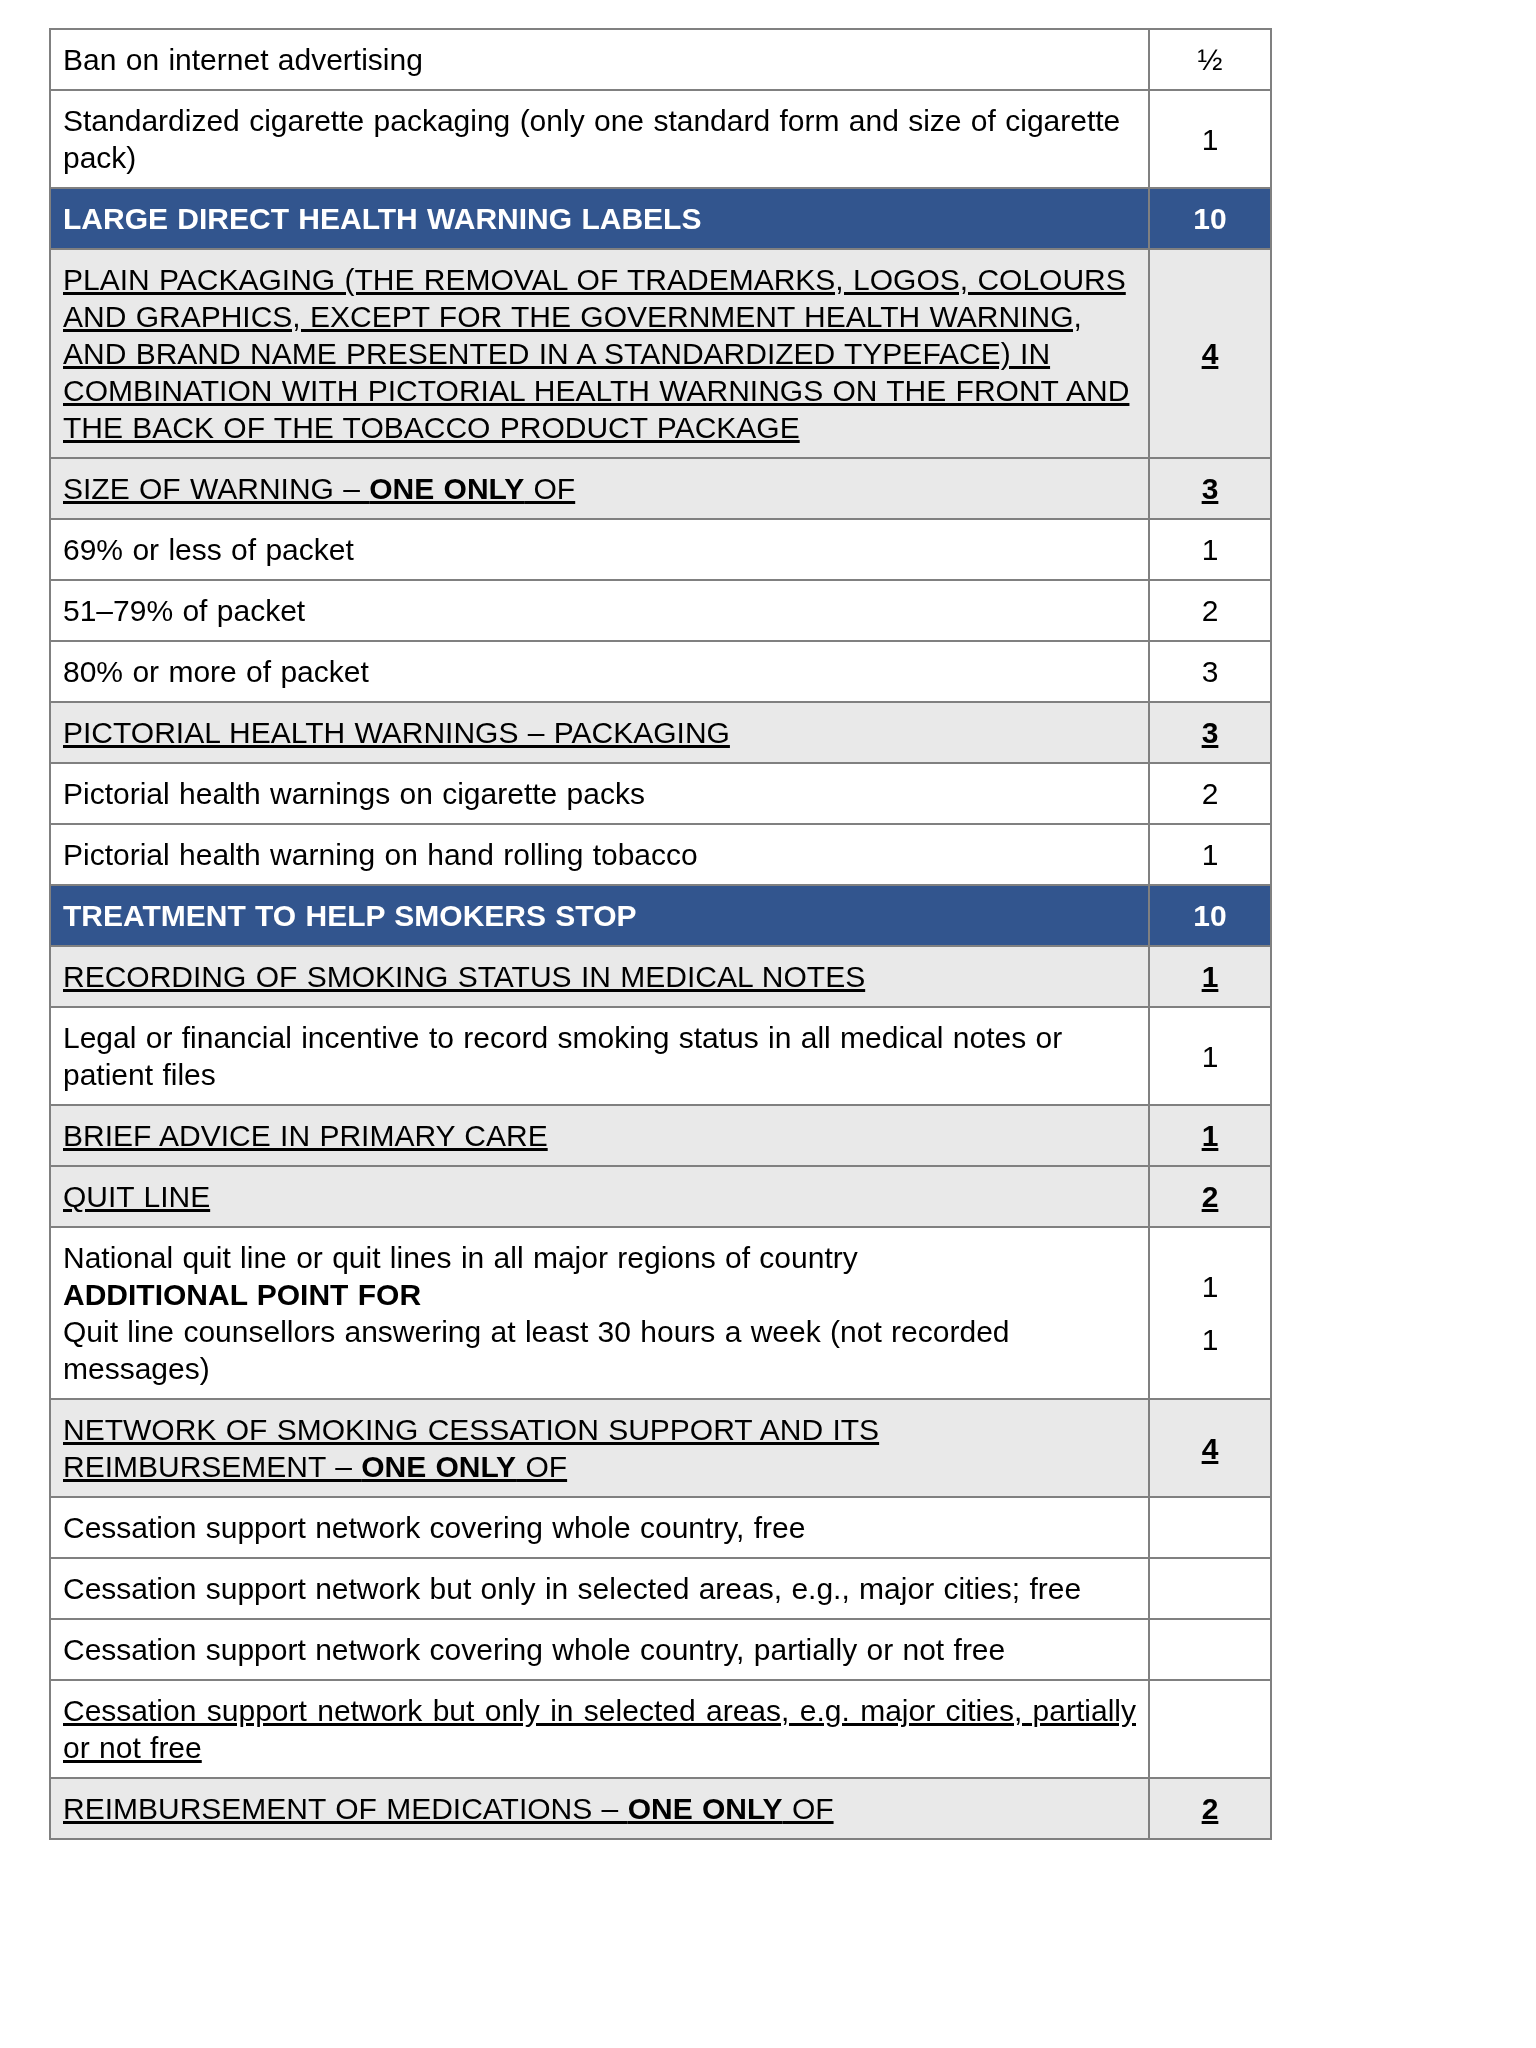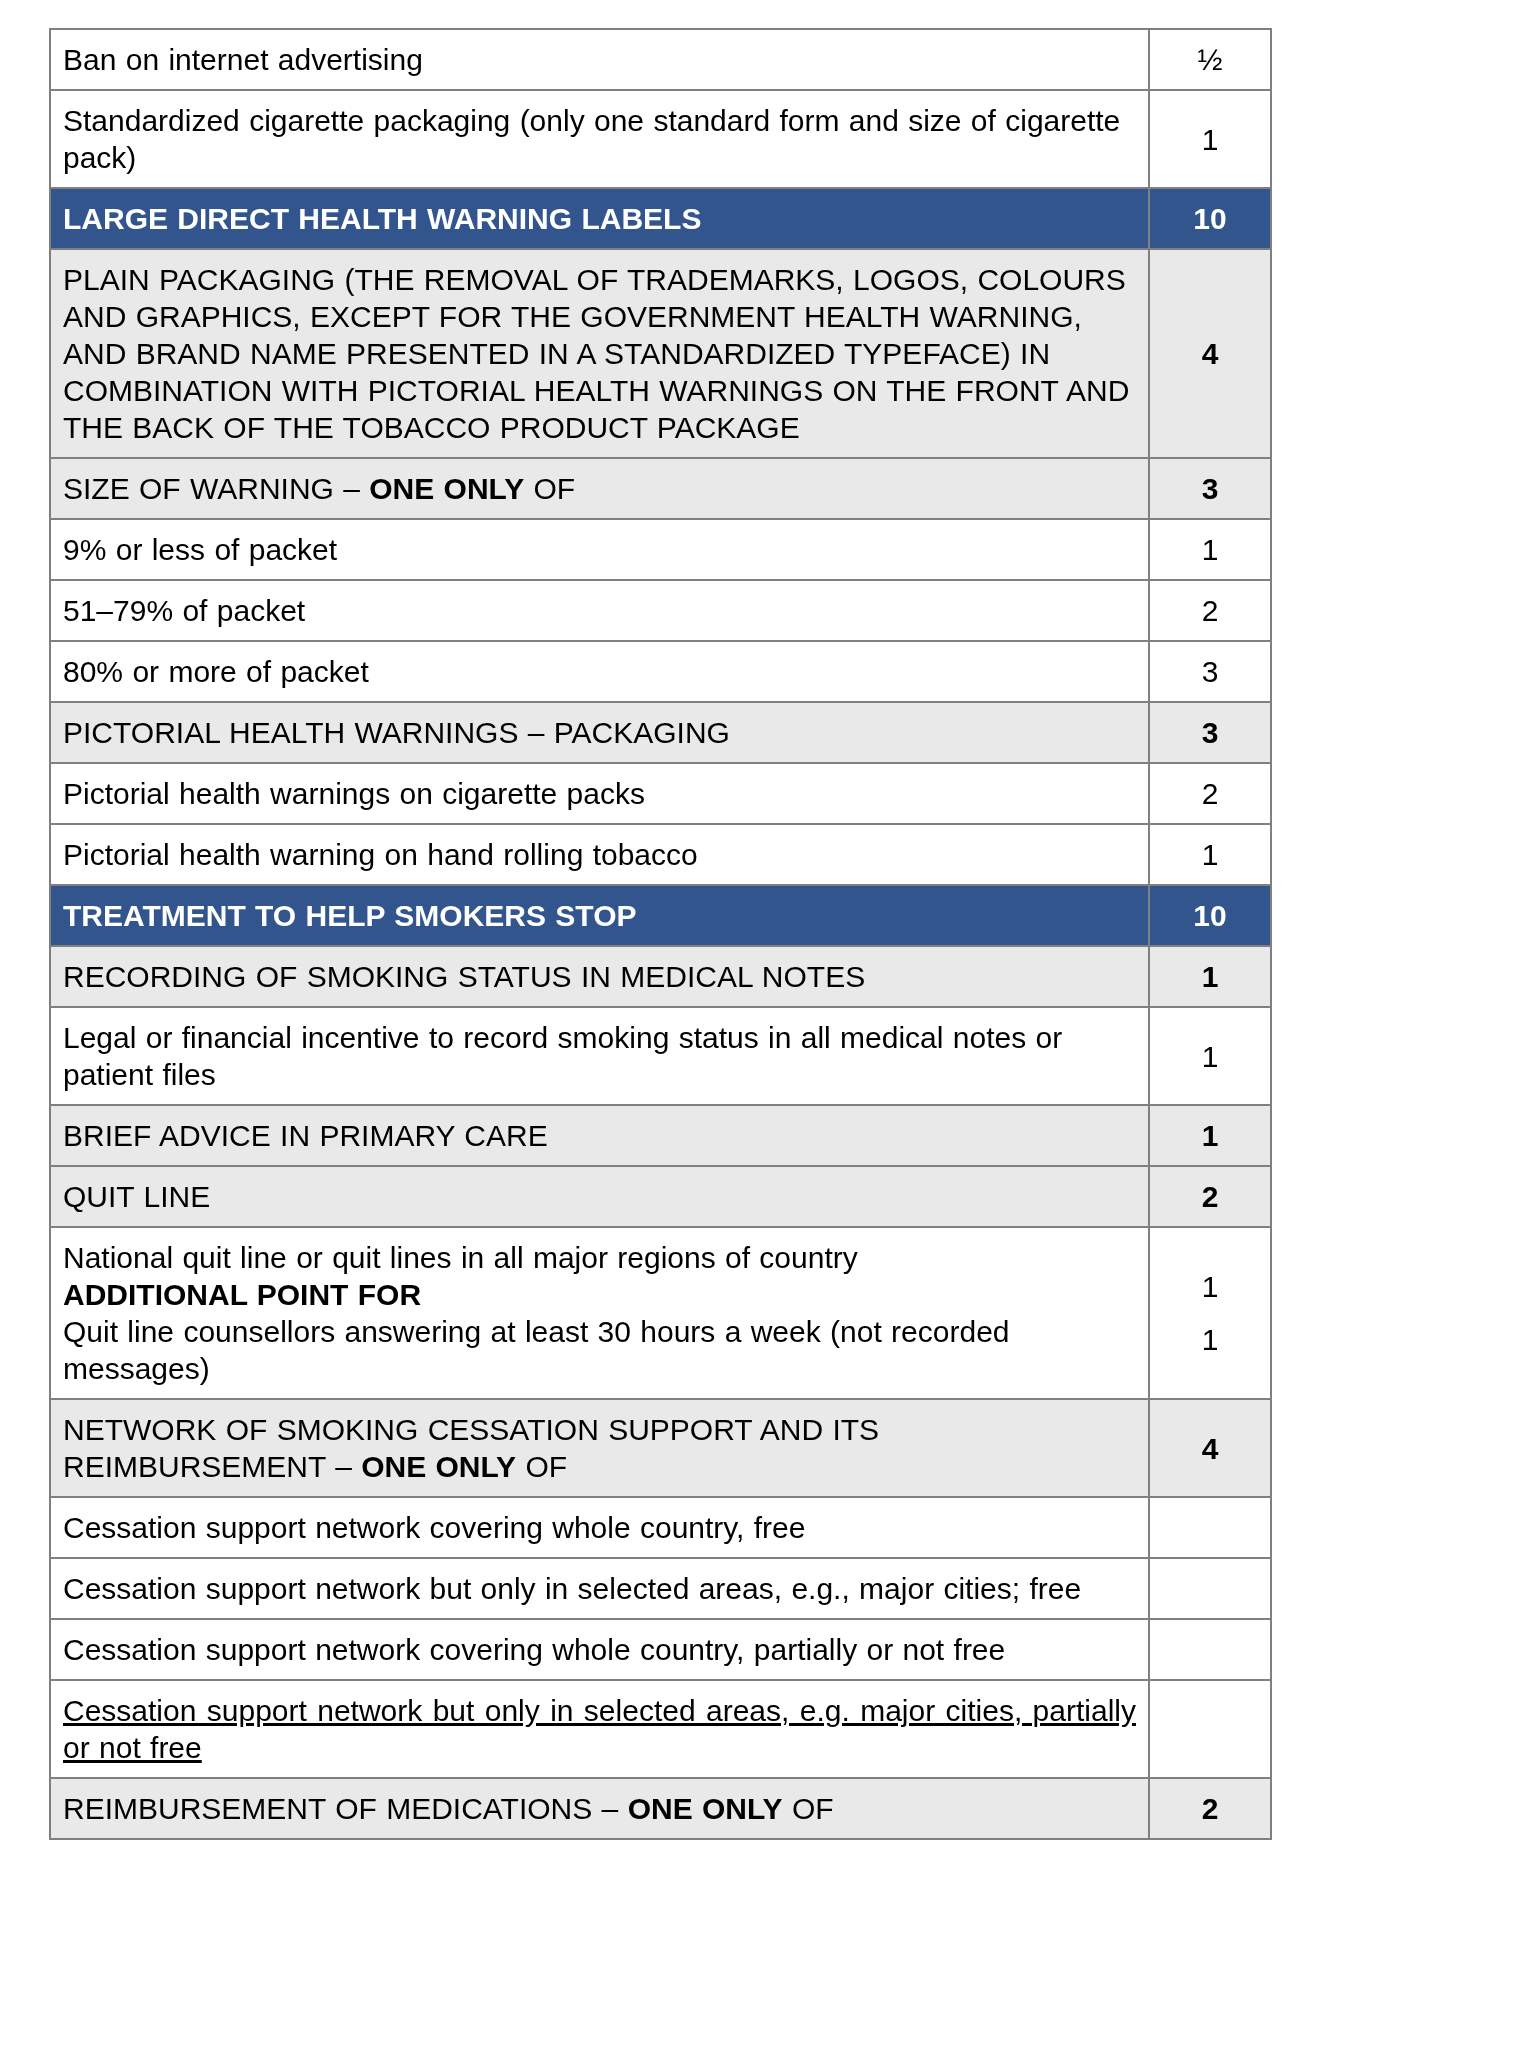--- a/index.html
+++ b/index.html
@@ -38,21 +38,21 @@
     word-spacing: 1px;
   }
   td.cell-text { width: auto; }
   td.cell-score {
     width: 96px;
     text-align: center;
     padding-left: 4px;
     padding-right: 4px;
   }
   tr.row-item td { background: #ffffff; }
-  tr.row-subheader td { background: var(--row-gray, #e9e9e9); }
+  tr.row-subheader td { background: var(--row-gray, #e9e9e9); text-decoration: underline; }
   tr.row-subheader td.cell-score { font-weight: bold; }
   tr.row-header td {
     background: var(--header-blue, #32558e);
     color: #ffffff;
     font-weight: bold;
     margin-left: 28px;
   }
   tr.justify td.cell-text { text-align: justify; text-decoration: underline; }
   .line { display: block; }
   .b { font-weight: bold; }
@@ -115,21 +115,21 @@
             <div class="line"><span>SIZE OF WARNING – </span><span class="b">ONE ONLY</span><span> OF</span></div>
           </td>
           <td class="cell-score">
             <div class="score-stack">
               <div>3</div>
             </div>
           </td>
         </tr>
         <tr class="row-item">
           <td class="cell-text">
-            <div class="line"><span>9% or less of packet</span></div>
+            <div class="line"><span>69% or less of packet</span></div>
           </td>
           <td class="cell-score">
             <div class="score-stack">
               <div>1</div>
             </div>
           </td>
         </tr>
         <tr class="row-item">
           <td class="cell-text">
             <div class="line"><span>51–79% of packet</span></div>

